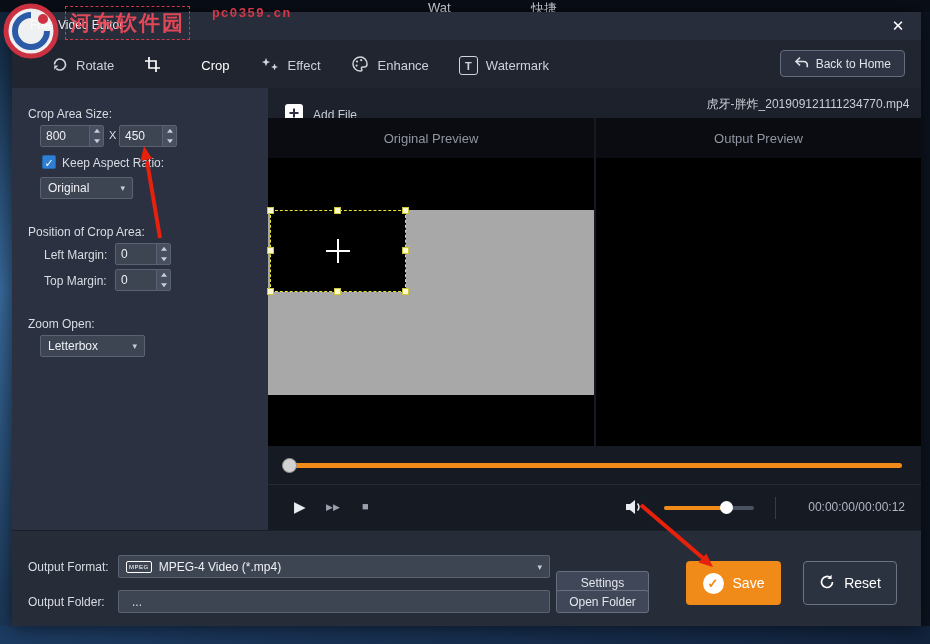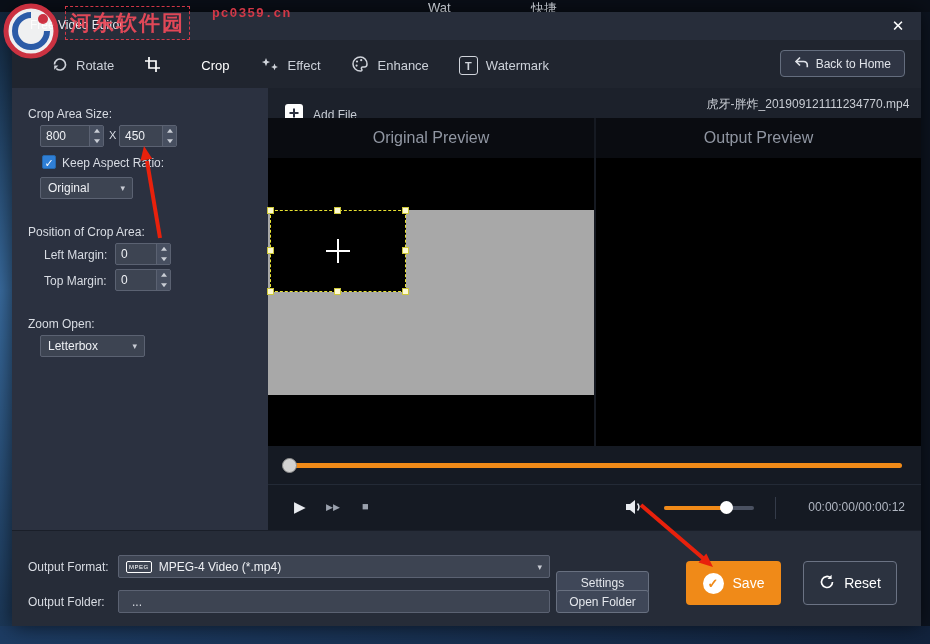--- a/index.html
+++ b/index.html
@@ -50,21 +50,21 @@
     box-sizing:border-box;cursor:pointer;}
   .dd-arrow{margin-left:auto;color:#c8ccd4;font-size:9px;}
   
   .filebar{position:absolute;left:256px;top:76px;width:653px;height:30px;background:#1c212b;}
   .addfile-btn{position:absolute;left:16px;top:5px;display:flex;align-items:center;gap:9px;
     cursor:pointer;margin-top:10px;}
   .addfile-label{color:#c7ccd4;font-size:12px;}
   .filename{position:absolute;left:330px;top:8px;width:420px;text-align:center;color:#c9cdd4;
     font-size:12px;white-space:nowrap;overflow:hidden;}
   .previews{position:absolute;left:256px;top:106px;width:653px;height:328px;background:#000;}
-  .pv-head{position:absolute;top:0;height:40px;background:#0a0c11;color:#9096a2;font-size:16px;
+  .pv-head{position:absolute;top:0;height:40px;background:#0a0c11;color:#9096a2;font-size:13px;
     display:flex;align-items:center;justify-content:center;}
   .pv-divider{position:absolute;left:326px;top:0;width:2px;height:328px;background:#161a22;}
   .videoframe{position:absolute;left:0;top:92px;width:326px;height:185px;background:#a8a8a8;}
   .cropbox{position:absolute;left:2px;top:92px;width:136px;height:82px;background:#000;
     border:1px dashed #e9e332;box-sizing:border-box;cursor:move;}
   .handle{position:absolute;width:7px;height:7px;background:#fdfad2;border:1px solid #cdc73a;
     box-sizing:border-box;}
   .h-tl{left:-4px;top:-4px}.h-tm{left:calc(50% - 4px);top:-4px}.h-tr{right:-4px;top:-4px}
   .h-ml{left:-4px;top:calc(50% - 4px)}.h-mr{right:-4px;top:calc(50% - 4px)}
   .h-bl{left:-4px;bottom:-4px}.h-bm{left:calc(50% - 4px);bottom:-4px}.h-br{right:-4px;bottom:-4px}

